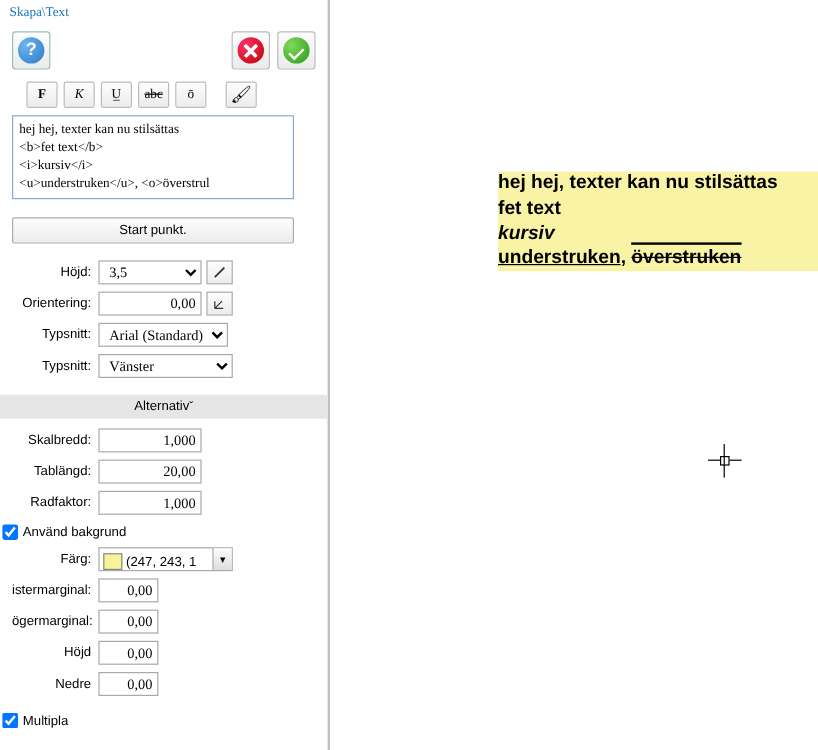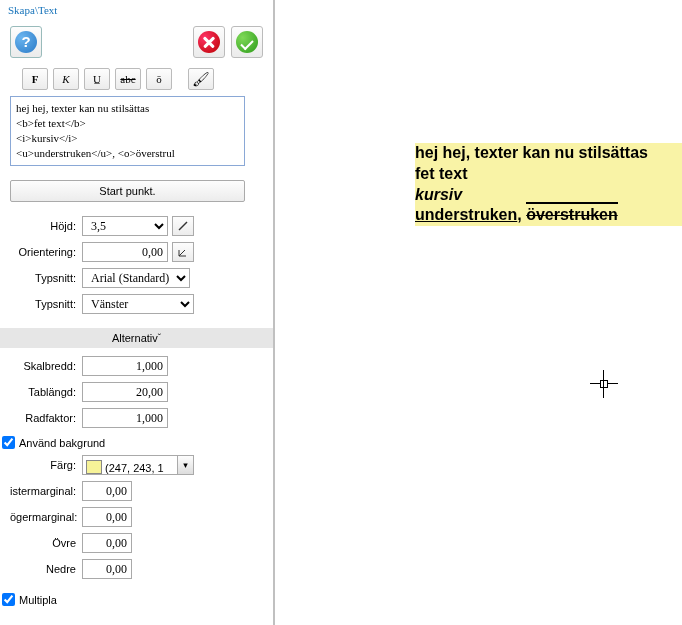--- a/index.html
+++ b/index.html
@@ -161,21 +161,21 @@
     </div>
     <div class="field-row">
       <div class="field-label">istermarginal:</div>
       <input class="input input-num-sm" value="0,00" style="">
     </div>
     <div class="field-row">
       <div class="field-label">ögermarginal:</div>
       <input class="input input-num-sm" value="0,00" style="">
     </div>
     <div class="field-row">
-      <div class="field-label">Övre</div>
+      <div class="field-label">Höjd</div>
       <input class="input input-num-sm" value="0,00" style="">
     </div>
     <div class="field-row">
       <div class="field-label">Nedre</div>
       <input class="input input-num-sm" value="0,00" style="">
     </div>
 
     <div class="checkbox-row" style="margin-top:6px">
       <input type="checkbox" checked="" style="">
       <span>Multipla</span>

